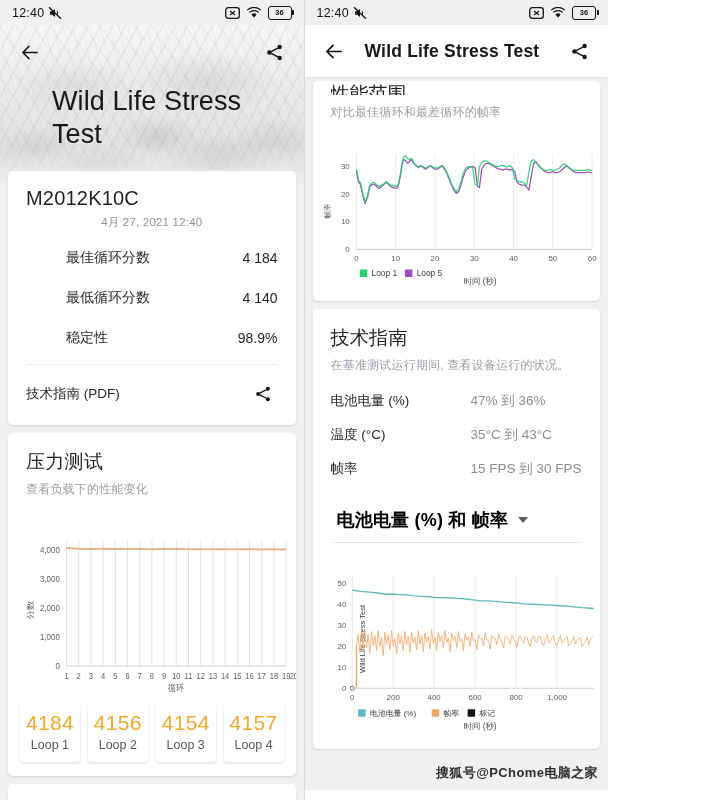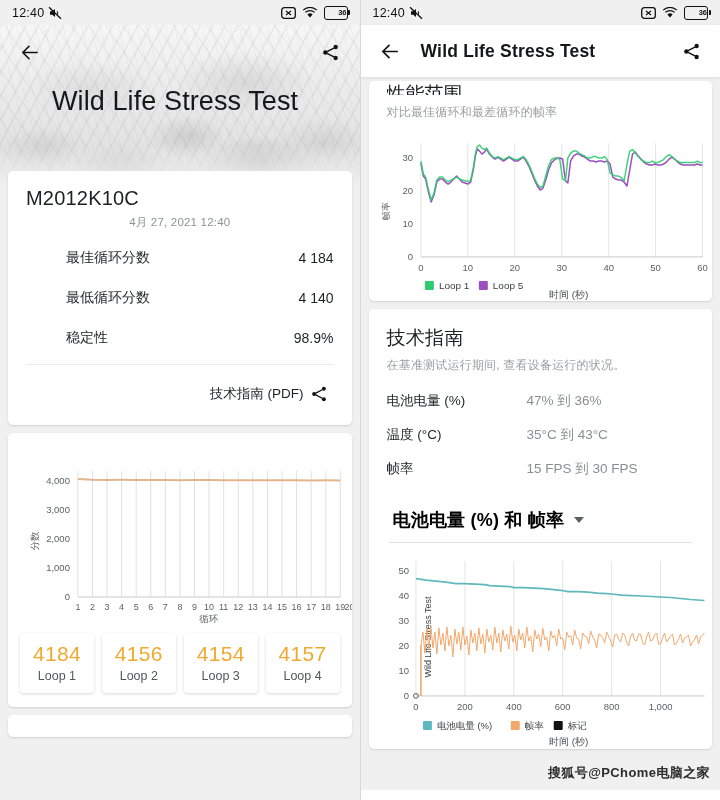--- a/index.html
+++ b/index.html
@@ -2,38 +2,38 @@
 <html><head>
 <meta charset="utf-8">
 <style>
   html,body{margin:0;padding:0;}
   body{
     width:720px;height:800px;overflow:hidden;
     background:#ffffff;
     font-family:"Liberation Sans","DejaVu Sans",sans-serif;
     -webkit-font-smoothing:antialiased;
   }
-  .screens{display:flex;width:720px;height:800px;}
+  .screens{display:flex;width:608px;height:800px;}
   .panel{width:360px;height:800px;position:relative;overflow:hidden;background:#f0f0f0;}
   .panel.left{border-right:1px solid #d8d8d8;}
 
   
   .statusbar{
     height:25px;display:flex;align-items:center;justify-content:space-between;
     padding:0 12px;font-size:12.5px;color:#111;position:relative;z-index:6;
   }
   .sb-left{display:flex;align-items:center;gap:4px;}
   .sb-right{display:flex;align-items:center;gap:6px;}
   .clock{font-size:12.5px;letter-spacing:.2px;}
   .ic{display:inline-block;}
   .mute-ic{width:14px;height:14px;position:relative;}
   .mute-ic svg,.wifi-ic svg,.xbox-ic svg{display:block;}
   .batt{
     width:22px;height:12px;border:1.4px solid #111;border-radius:3px;
-    display:flex;align-items:center;justify-content:flex-end;position:relative;
+    display:flex;align-items:center;justify-content:center;position:relative;
   }
   .batt:after{content:"";position:absolute;right:-3.5px;top:3.3px;width:2px;height:5px;background:#111;border-radius:0 1px 1px 0;}
   .batt span{font-size:7.5px;line-height:1;color:#111;font-weight:600;}
 
   
   .hero{
     position:relative;height:160px;overflow:hidden;
     background:
       radial-gradient(ellipse 60px 34px at 12% 78%, #d2d2d2 0%, rgba(210,210,210,0) 70%),
       radial-gradient(ellipse 70px 38px at 33% 92%, #c9c9c9 0%, rgba(201,201,201,0) 72%),
@@ -67,21 +67,21 @@
   .card.first{margin-top:-14px;position:relative;z-index:3;}
   .card-pad{padding:16px 18px 14px 18px;}
 
   .device-name{font-size:20px;color:#1d1f22;letter-spacing:.2px;}
   .device-date{font-size:11.5px;color:#8c9095;margin-top:5px;letter-spacing:.2px;text-align:center;}
   .kv{display:flex;justify-content:space-between;align-items:center;
     font-size:14px;color:#222;padding:11px 0;margin-left:40px;}
   .kv .k{color:#1f2225;}
   .kv .v{color:#1f2225;}
   .sep{height:1px;background:#ececec;}
-  .pdf-row{display:flex;justify-content:flex-end;align-items:center;padding:14px 0 2px 0;}
+  .pdf-row{display:flex;justify-content:space-between;align-items:center;padding:14px 0 2px 0;}
   .pdf-row .lbl{font-size:13.5px;color:#1f2225;}
 
   .sec-title{font-size:19px;color:#1d1f22;letter-spacing:.3px;}
   .sec-sub{font-size:12px;color:#9a9ea3;margin-top:6px;letter-spacing:.2px;}
 
   
   .chart-wrap{position:relative;}
   svg.chart{display:block;width:100%;}
 
   
@@ -212,20 +212,24 @@
                 <circle cx="4.6" cy="10" r="2.2" fill="#111"></circle>
                 <circle cx="15.4" cy="15.8" r="2.2" fill="#111"></circle>
                 <path d="M13.6 5.3 L6.4 9 M6.4 11 L13.6 14.7" stroke="#111" stroke-width="1.4"></path>
               </svg>
             </span>
           </div>
         </div>
       </div>
 
       <div class="card">
+        <div class="card-pad" style="padding-bottom:4px">
+          <div class="sec-title">压力测试</div>
+          <div class="sec-sub">查看负载下的性能变化</div>
+        </div>
 
         <div class="chart-wrap">
           <svg class="chart" viewBox="0 0 344 190" preserveAspectRatio="none" height="190">
             <g>
               <text x="62" y="51" font-size="9.5" fill="#5b5f63" text-anchor="end" font-family="Liberation Sans, sans-serif">4,000</text>
               <text x="62" y="80" font-size="9.5" fill="#5b5f63" text-anchor="end" font-family="Liberation Sans, sans-serif">3,000</text>
               <text x="62" y="109" font-size="9.5" fill="#5b5f63" text-anchor="end" font-family="Liberation Sans, sans-serif">2,000</text>
               <text x="62" y="138" font-size="9.5" fill="#5b5f63" text-anchor="end" font-family="Liberation Sans, sans-serif">1,000</text>
               <text x="62" y="167" font-size="9.5" fill="#5b5f63" text-anchor="end" font-family="Liberation Sans, sans-serif">0</text>
             </g>

